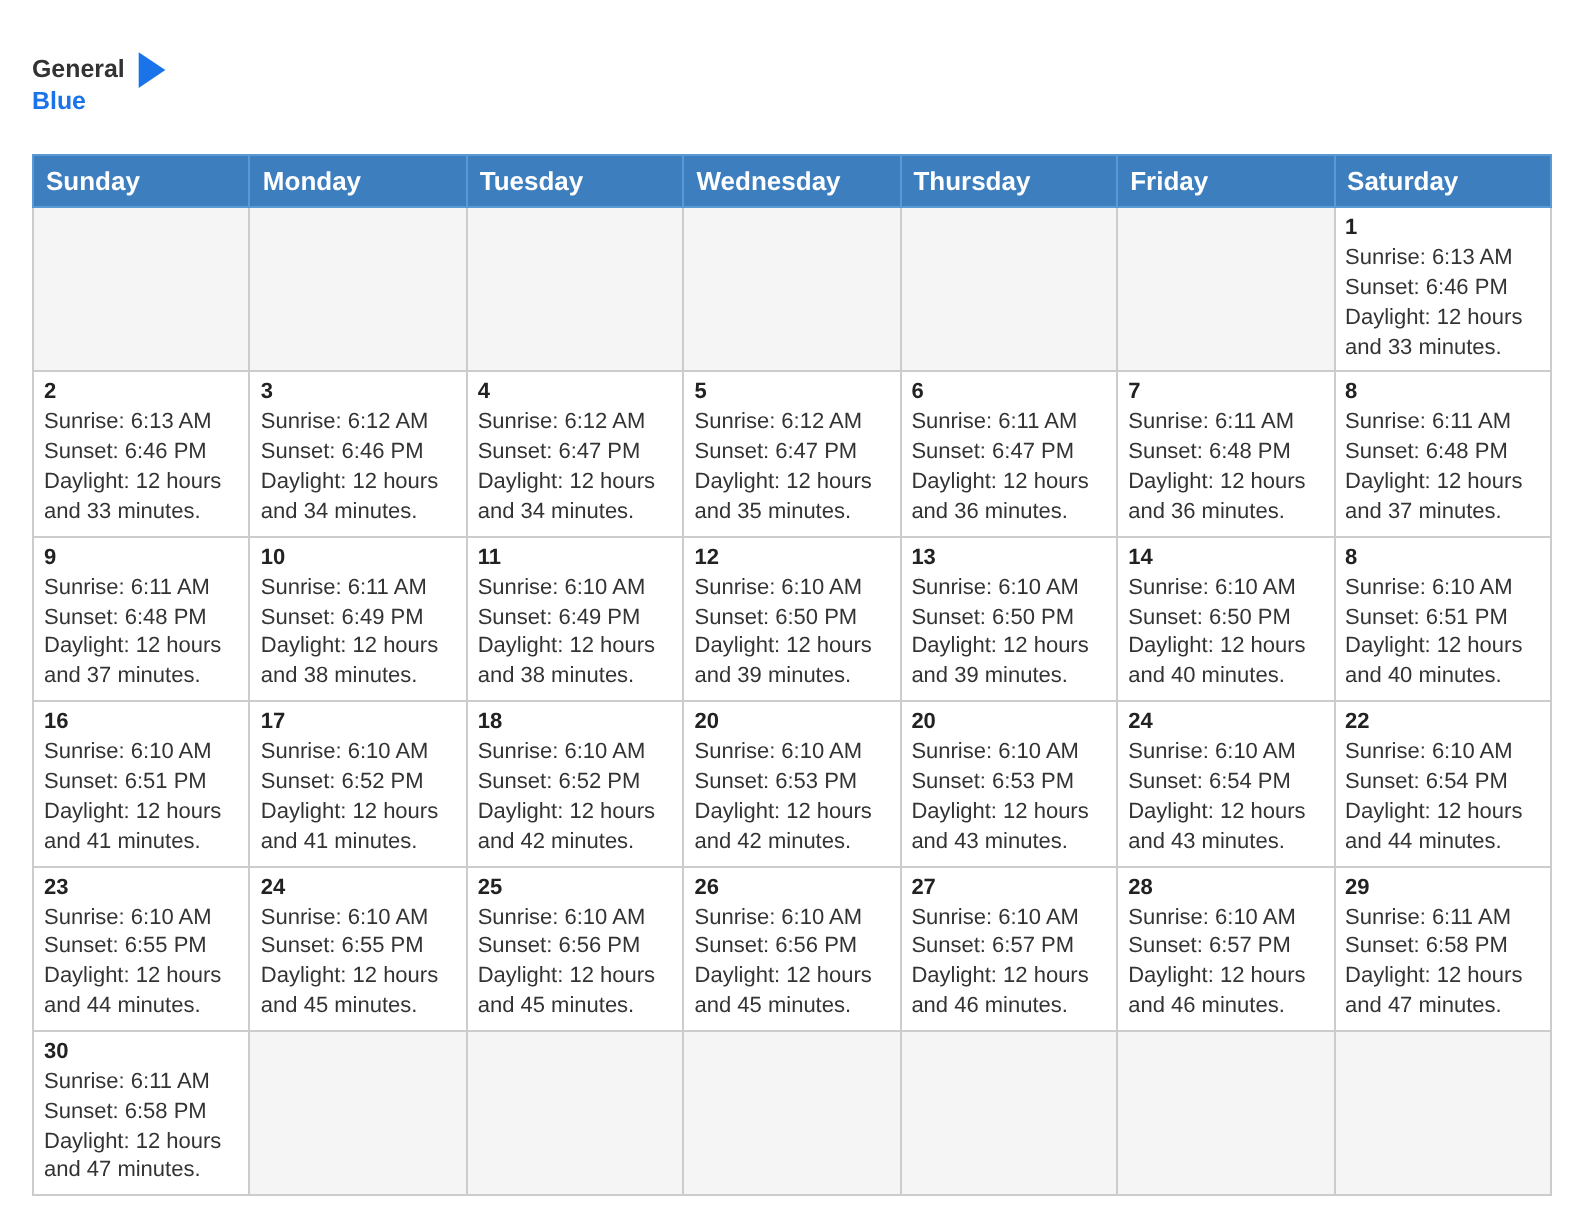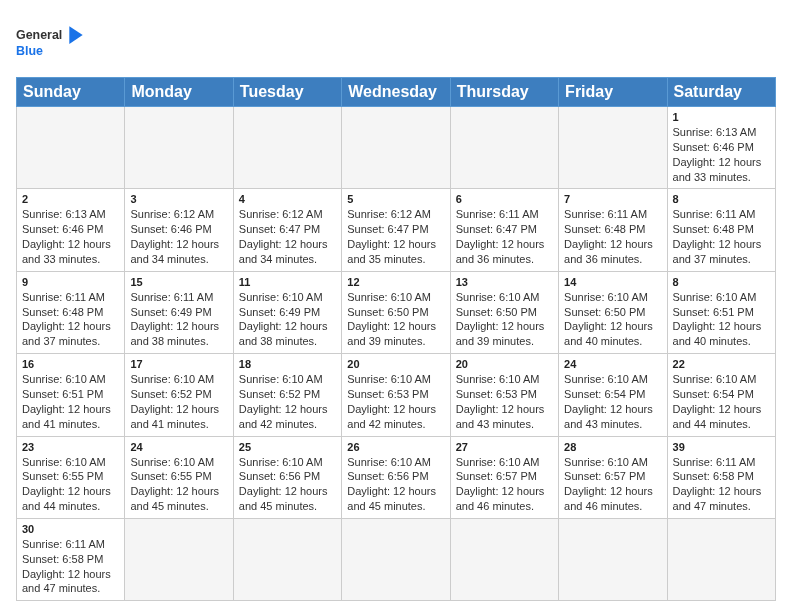--- a/index.html
+++ b/index.html
@@ -36,21 +36,21 @@
     }
     .calendar {
       width: 100%;
       border-collapse: collapse;
       border: 1px solid #ccc;
       margin-top: 6px;
     }
     .calendar th {
       background-color: #3d7ebf;
       color: #fff;
-      font-size: 16px;
+      font-size: 13px;
       font-weight: bold;
       padding: 5px 6px;
       text-align: left;
       border: 1px solid #5a9ad4;
     }
     .calendar td {
       vertical-align: top;
       font-size: 9.5px;
       color: #333;
       padding: 4px 5px;
@@ -171,21 +171,21 @@
         </td>
       </tr>
       <tr>
         <td>
           <div class="day-number">9</div>
           <div class="day-info">Sunrise: 6:11 AM
 Sunset: 6:48 PM
 Daylight: 12 hours and 37 minutes.</div>
         </td>
         <td>
-          <div class="day-number">15</div>
+          <div class="day-number">10</div>
           <div class="day-info">Sunrise: 6:11 AM
 Sunset: 6:49 PM
 Daylight: 12 hours and 38 minutes.</div>
         </td>
         <td>
           <div class="day-number">11</div>
           <div class="day-info">Sunrise: 6:10 AM
 Sunset: 6:49 PM
 Daylight: 12 hours and 38 minutes.</div>
         </td>
@@ -289,21 +289,21 @@
 Sunset: 6:57 PM
 Daylight: 12 hours and 46 minutes.</div>
         </td>
         <td>
           <div class="day-number">28</div>
           <div class="day-info">Sunrise: 6:10 AM
 Sunset: 6:57 PM
 Daylight: 12 hours and 46 minutes.</div>
         </td>
         <td>
-          <div class="day-number">39</div>
+          <div class="day-number">29</div>
           <div class="day-info">Sunrise: 6:11 AM
 Sunset: 6:58 PM
 Daylight: 12 hours and 47 minutes.</div>
         </td>
       </tr>
       <tr>
         <td>
           <div class="day-number">30</div>
           <div class="day-info">Sunrise: 6:11 AM
 Sunset: 6:58 PM

